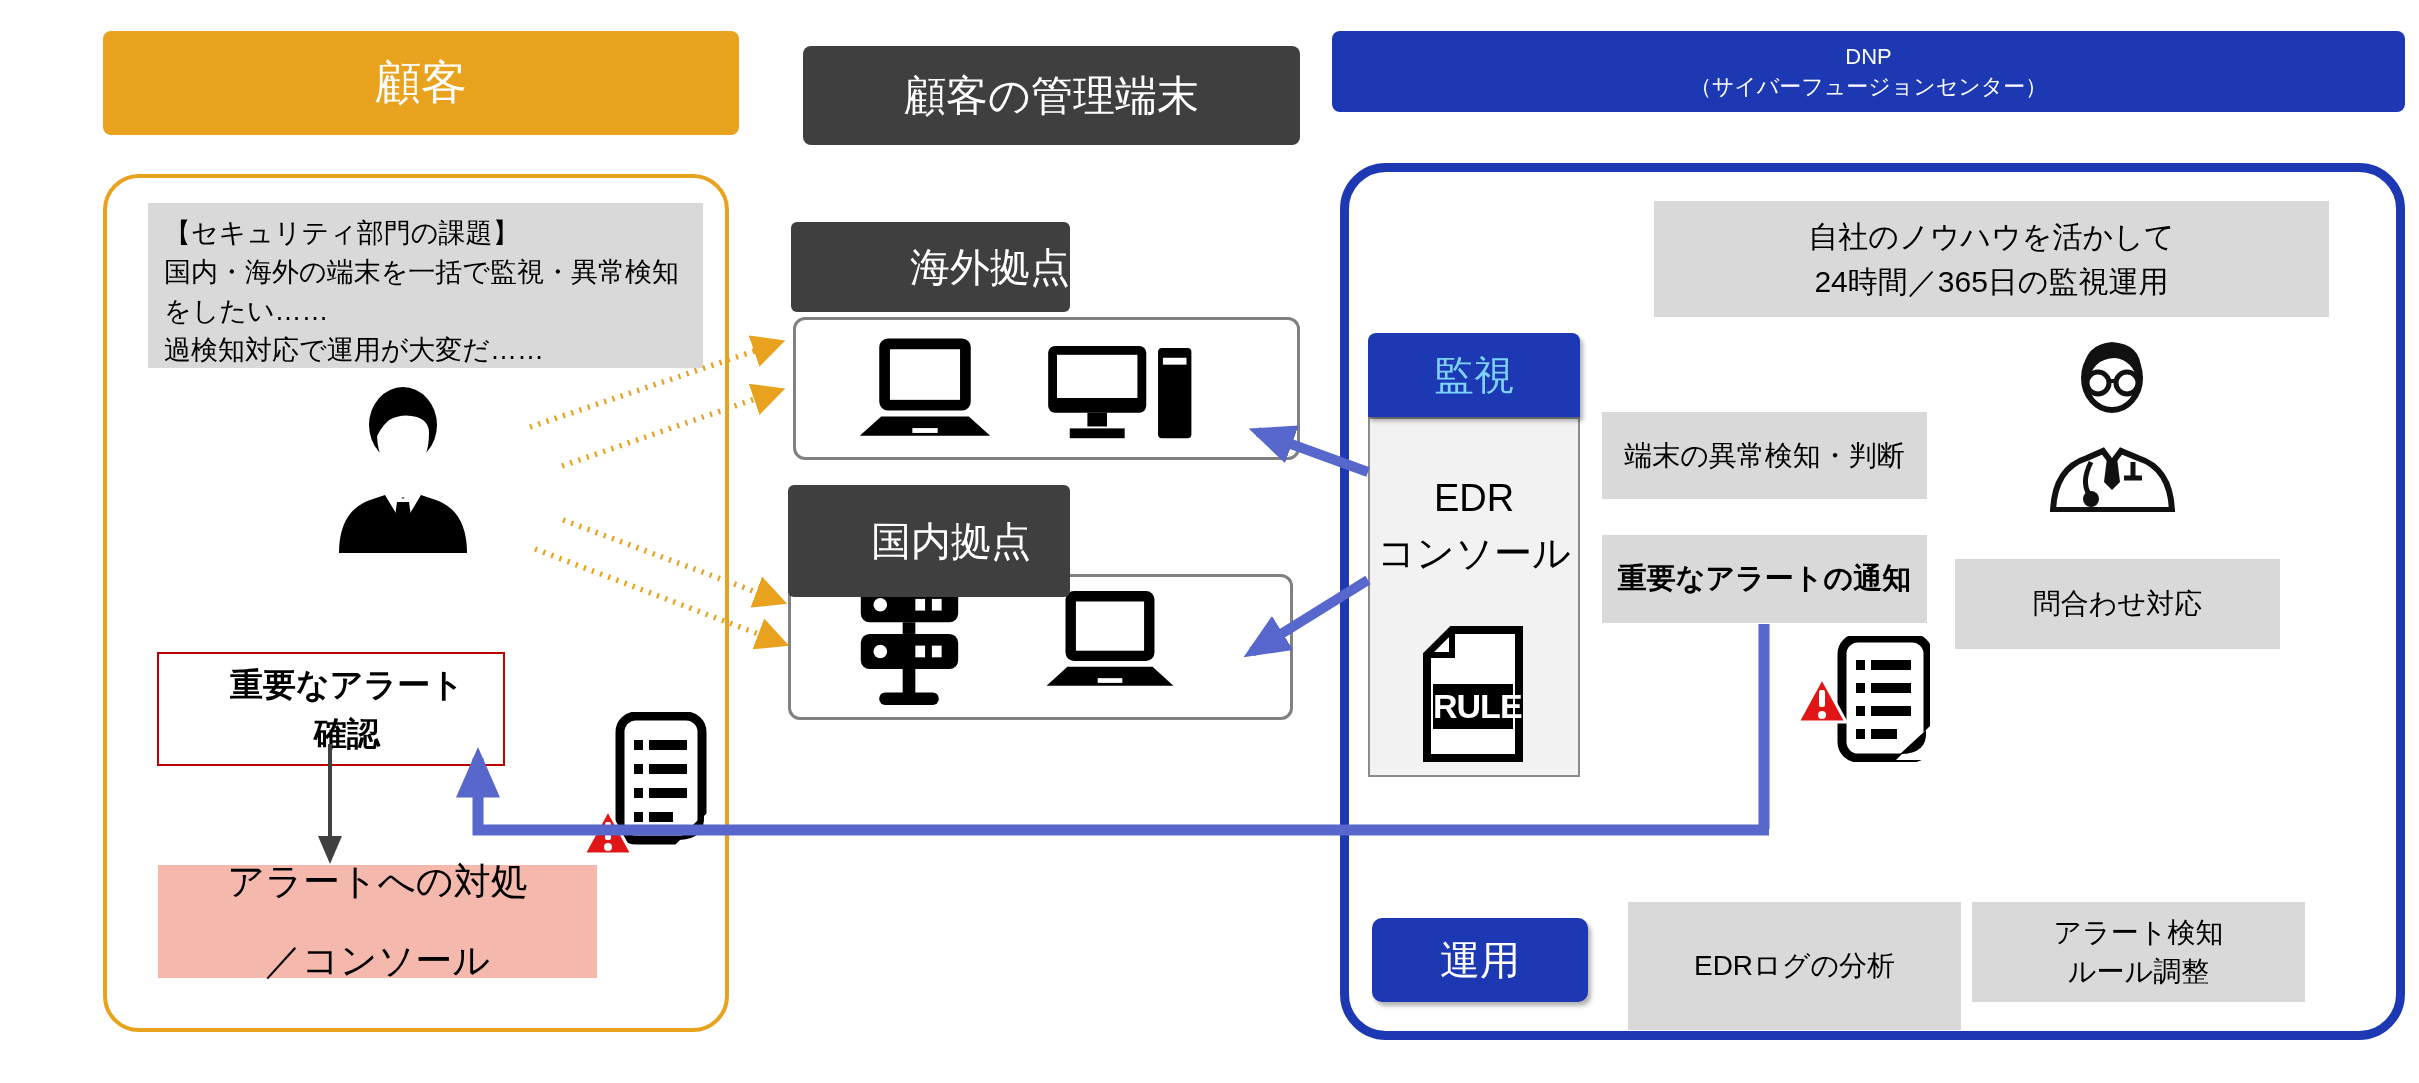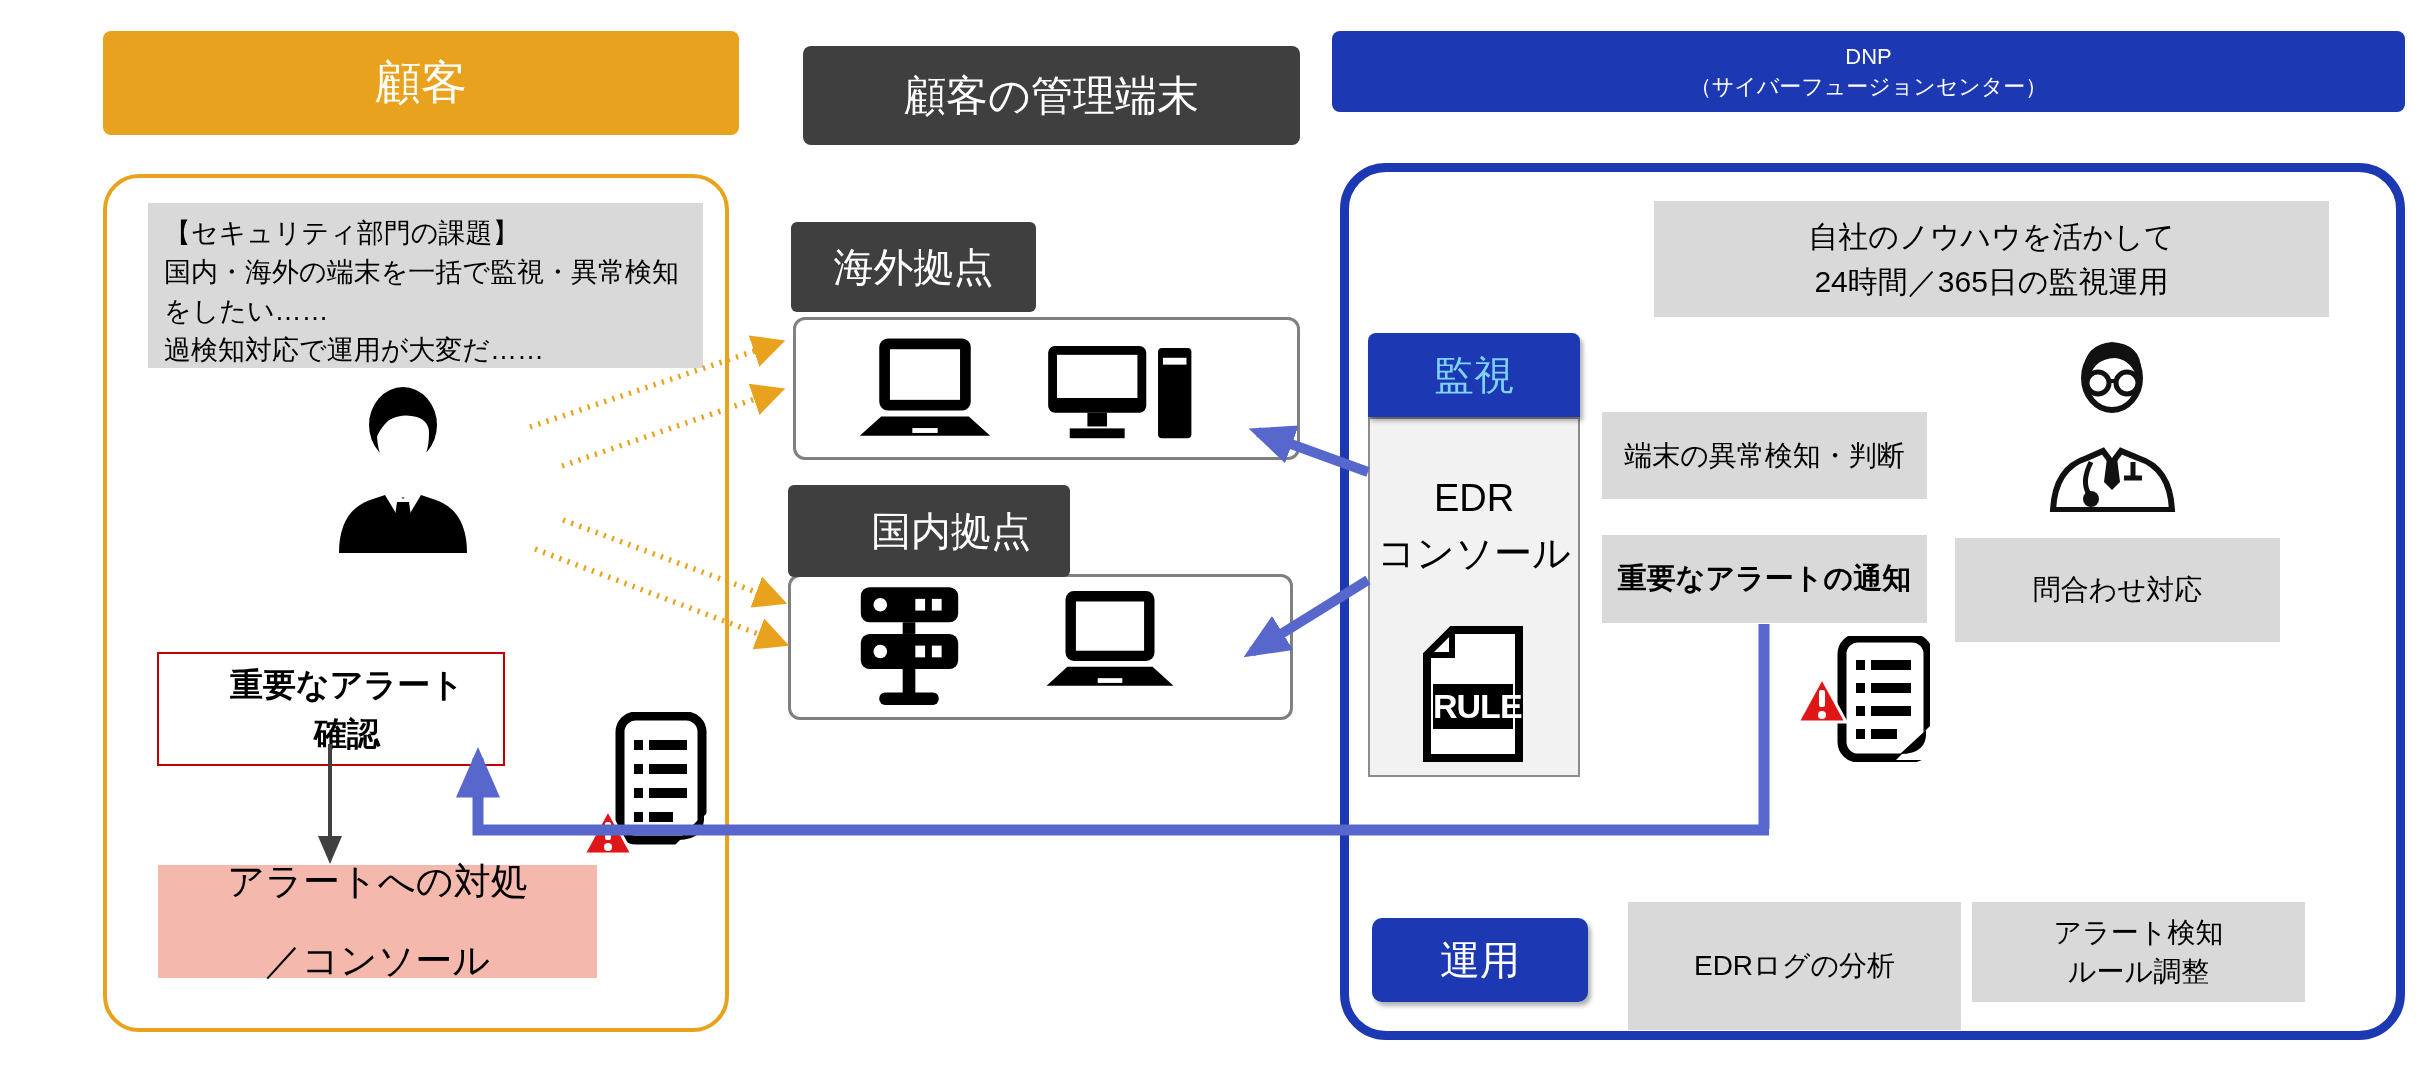--- a/index.html
+++ b/index.html
@@ -20,35 +20,35 @@
   
   #customer-panel{left:103px;top:174px;width:626px;height:858px;border:4px solid var(--orange);border-radius:36px;background:#fff;}
   #issue-box{left:148px;top:203px;width:555px;height:165px;background:var(--gray);font-size:27px;line-height:1.45;padding:11px 10px 11px 16px;}
   #person{left:333px;top:380px;width:140px;height:174px;}
   #confirm-box{left:157px;top:652px;width:348px;height:114px;border:2px solid var(--red);background:#fff;font-size:33px;font-weight:bold;line-height:1.5;padding-left:32px;}
   #response-box{left:158px;top:865px;width:439px;height:113px;background:var(--pink);font-size:37px;line-height:1.4;gap:27px;}
   #alert-doc-left{left:580px;top:712px;width:128px;height:148px;}
   
   .sitelbl{background:var(--dark);color:#fff;font-size:40px;border-radius:6px;z-index:2;}
   .sitebox{border:3px solid #808080;border-radius:12px;background:#fff;z-index:1;}
-  #overseas-label{left:791px;top:222px;width:245px;height:90px;}
+  #overseas-label{left:791px;top:222px;width:279px;height:90px;justify-content:flex-end;}
   #overseas-box{left:793px;top:317px;width:507px;height:143px;}
-  #domestic-label{left:788px;top:485px;width:282px;height:92px;padding-left:44px;}
+  #domestic-label{left:788px;top:485px;width:282px;height:112px;padding-left:44px;}
   #domestic-box{left:788px;top:574px;width:505px;height:146px;}
   
   #dnp-panel{left:1340px;top:163px;width:1065px;height:877px;border:9px solid var(--blue);border-radius:46px;background:#fff;}
   #knowhow-box{left:1654px;top:201px;width:675px;height:116px;background:var(--gray);font-size:30px;line-height:1.5;}
   #monitor-label{left:1368px;top:333px;width:212px;height:84px;background:var(--blue);color:#7dd3fc;font-size:40px;border-radius:8px 8px 0 0;box-shadow:3px 4px 4px rgba(0,0,0,.3);z-index:2;}
   #edr-box{left:1368px;top:417px;width:212px;height:360px;background:var(--panelgray);border:2px solid #8C8C8C;z-index:1;}
   #edr-text{position:absolute;left:0;top:52px;width:100%;text-align:center;font-size:38px;line-height:1.45;}
   #rule-icon{position:absolute;left:53px;top:207px;width:100px;height:136px;}
   #rule-band-text{position:absolute;left:10px;top:58px;width:80px;height:45px;line-height:45px;text-align:center;color:#fff;font-weight:bold;font-size:34px;letter-spacing:-1px;}
   #detect-box{left:1602px;top:412px;width:325px;height:87px;background:var(--gray);font-size:28px;}
   #notify-box{left:1602px;top:535px;width:325px;height:88px;background:var(--gray);font-size:29px;font-weight:bold;}
-  #inquiry-box{left:1955px;top:538px;width:325px;height:104px;background:var(--gray);font-size:28px;}
+  #inquiry-box{left:1955px;top:559px;width:325px;height:90px;background:var(--gray);font-size:28px;}
   #doctor{left:2045px;top:336px;width:135px;height:176px;}
   #alert-doc-right{left:1796px;top:636px;width:134px;height:126px;}
   #ops-label{left:1372px;top:918px;width:216px;height:84px;background:var(--blue);color:#fff;font-size:40px;border-radius:10px;box-shadow:3px 4px 4px rgba(0,0,0,.3);}
   #edrlog-box{left:1628px;top:902px;width:333px;height:128px;background:var(--gray);font-size:28px;}
   #ruletune-box{left:1972px;top:902px;width:333px;height:100px;background:var(--gray);font-size:28px;line-height:1.4;}
   #connectors{position:absolute;left:0;top:0;z-index:40;pointer-events:none;}
   .icon-svg{width:100%;height:100%;display:block;}
 </style>
 </head>
 <body>

